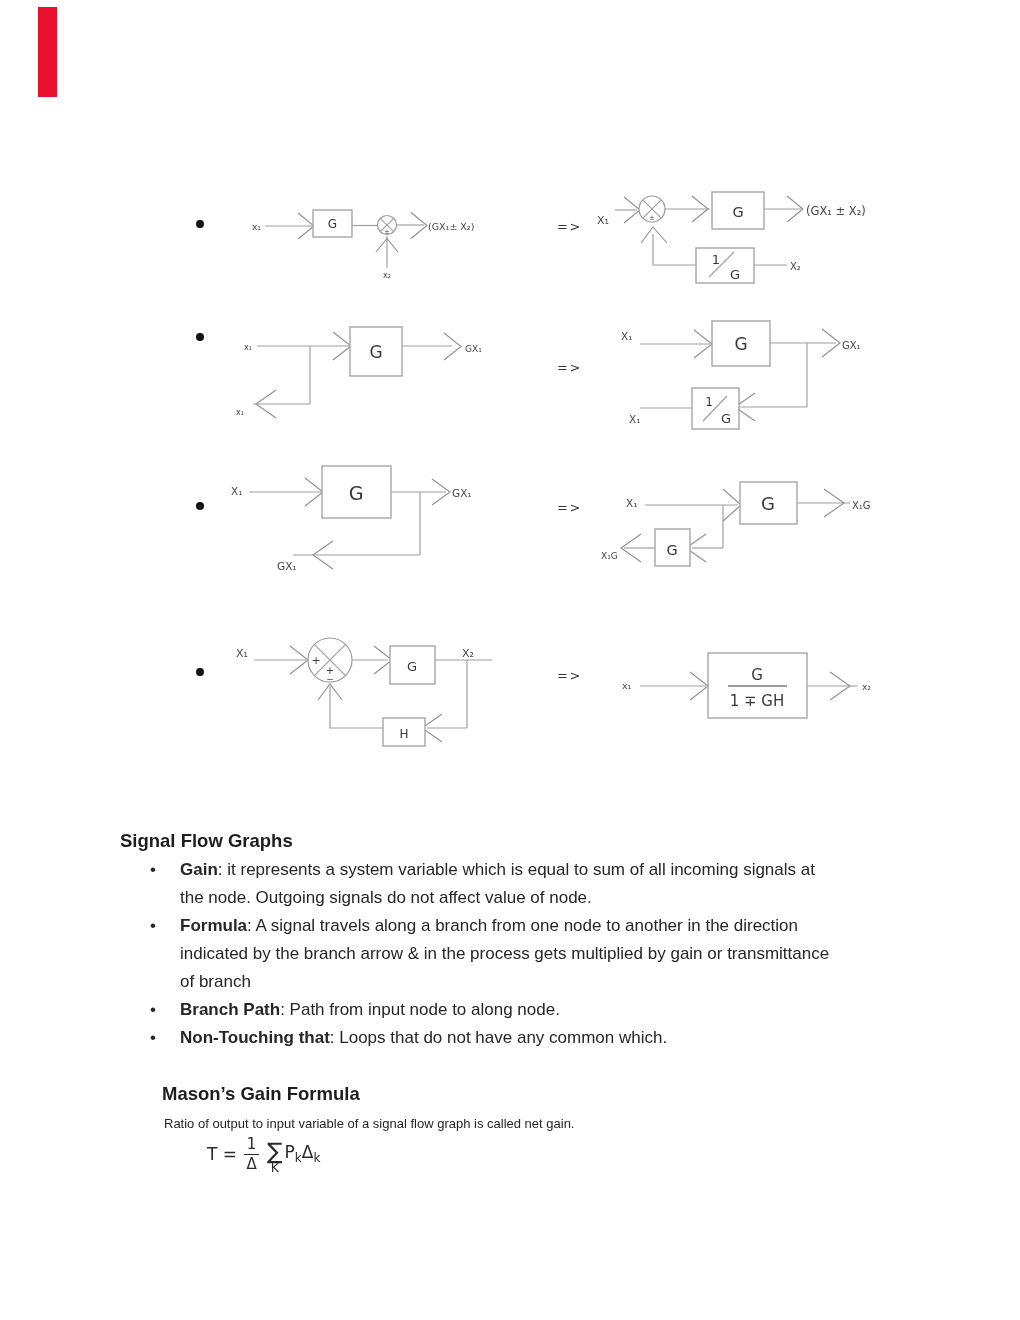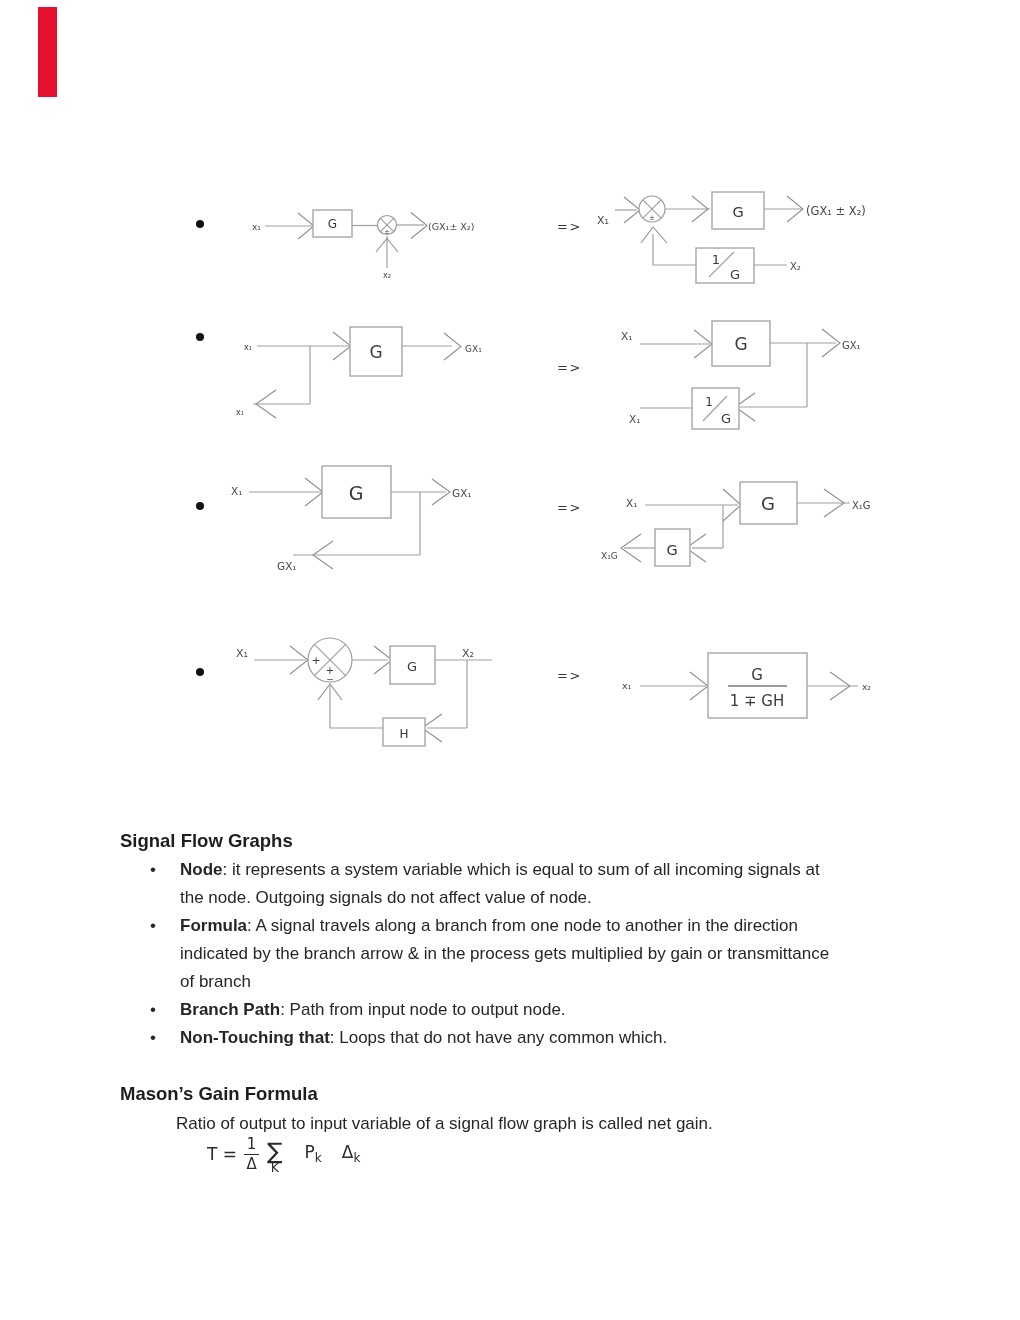--- a/index.html
+++ b/index.html
@@ -15,31 +15,31 @@
   svg .imp{font-size:13px;letter-spacing:1.5px;fill:#333333;}
   svg .lbl{fill:#474747;}
   svg .gl{fill:#3a3a3a;}
   .txt-sec{position:absolute;left:120px;}
   .h1{font-size:18.5px;font-weight:bold;color:#1e1e1e;line-height:22px;}
   .blist{position:absolute;left:150px;top:856px;width:810px;}
   .bitem{display:flex;font-size:17px;line-height:28px;color:#262626;}
   .bdot{width:30px;flex:0 0 30px;}
   .btext{width:780px;white-space:pre-line;}
   .bterm{font-weight:bold;}
-  .mbody{position:absolute;left:176px;top:1110px;font-size:17px;line-height:28px;}
+  .mbody{position:absolute;left:164px;top:1110px;font-size:13px;line-height:28px;}
   .formula{position:absolute;left:207px;top:1134px;display:flex;align-items:center;
            font-family:"DejaVu Sans",sans-serif;color:#2b2b2b;font-size:17px;}
   .frac{display:flex;flex-direction:column;align-items:center;margin:0 6px 0 7px;}
   .frac .num{font-size:15px;line-height:17px;}
   .frac .bar{width:15px;border-top:1.4px solid #2b2b2b;margin:1px 0;}
   .frac .den{font-size:15px;line-height:17px;}
   .sig{display:flex;flex-direction:column;align-items:center;margin:6px 2px 0 2px;}
   .sig .s{font-size:23px;line-height:22px;}
   .sig .k{font-size:12.5px;line-height:12px;}
-  .term{display:inline-block;margin-left:20px;}
+  .term{display:inline-block;}
   .term sub{font-size:12px;}
 </style>
 </head>
 <body>
 
 
 
 <div class="red-bar" id="redbar" style="background: rgb(232, 17, 45);"></div>
 
 <svg width="1020" height="810" viewBox="0 0 1020 810">
@@ -241,40 +241,40 @@
     <text x="862" y="690" font-size="9" class="lbl">x₂</text>
   </g>
 </svg>
 
 
 <div class="txt-sec h1" style="top:830px;text-align:center;">Signal Flow Graphs</div>
 
 <div class="blist">
   <div class="bitem">
     <span class="bdot">•</span>
-    <div class="btext"><span class="bterm">Node</span><span>:  it represents a system variable which is equal to sum of all incoming signals at
+    <div class="btext"><span class="bterm">Gain</span><span>:  it represents a system variable which is equal to sum of all incoming signals at
 the node. Outgoing signals do not affect value of node.</span></div>
   </div>
   <div class="bitem">
     <span class="bdot">•</span>
     <div class="btext"><span class="bterm">Formula</span><span>: A signal travels along a branch from one node to another in the direction
 indicated by the branch arrow &amp; in the process gets multiplied by gain or transmittance
 of branch</span></div>
   </div>
   <div class="bitem">
     <span class="bdot">•</span>
-    <div class="btext"><span class="bterm">Branch Path</span><span>: Path from input node to output node.</span></div>
+    <div class="btext"><span class="bterm">Branch Path</span><span>: Path from input node to along node.</span></div>
   </div>
   <div class="bitem">
     <span class="bdot">•</span>
     <div class="btext"><span class="bterm">Non-Touching that</span><span>: Loops that do not have any common which.</span></div>
   </div>
 </div>
 
-<div class="txt-sec h1" style="top:1083px;">Mason’s Gain Formula</div>
+<div class="txt-sec h1" style="top:1083px;margin-left:42px;">Mason’s Gain Formula</div>
 <div class="mbody">Ratio of output to input variable of a signal flow graph is called net gain.</div>
 
 <div class="formula">
   <span>T =</span>
   <span class="frac">
     <span class="num">1</span>
     <span class="bar"></span>
     <span class="den">Δ</span>
   </span>
   <span class="sig">

